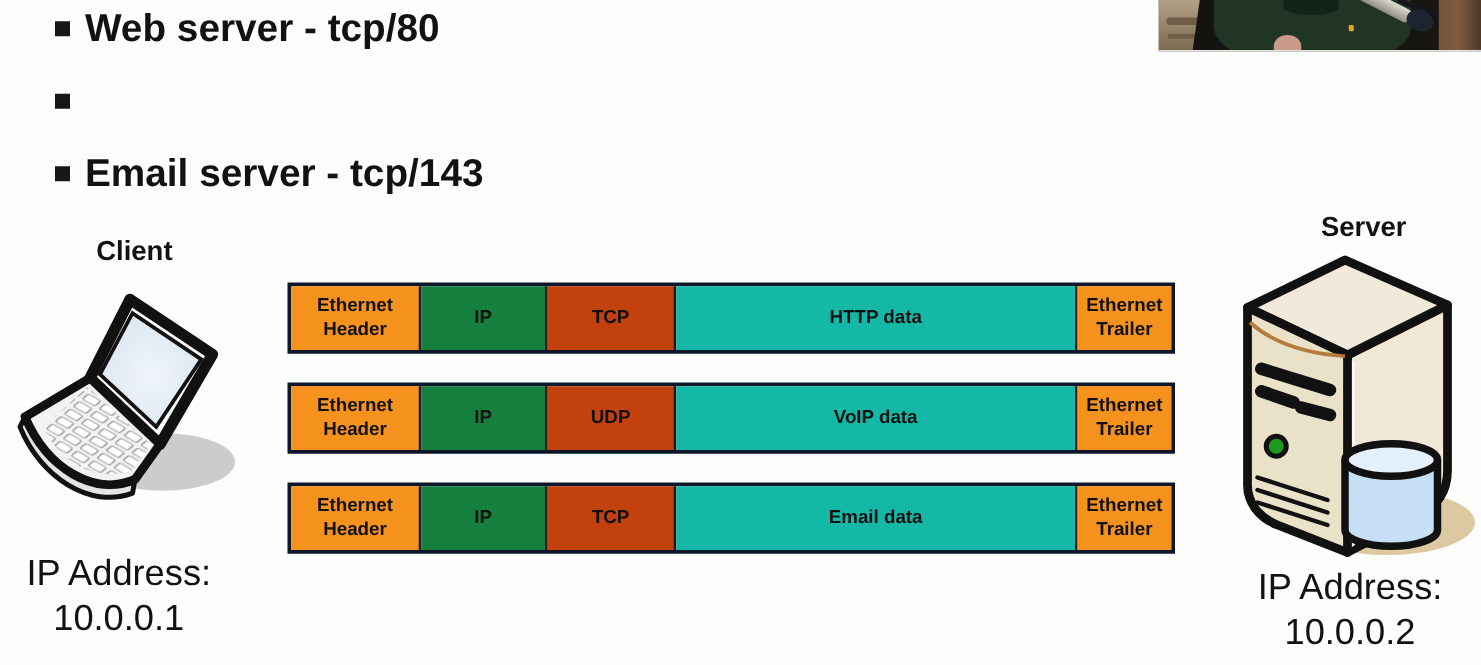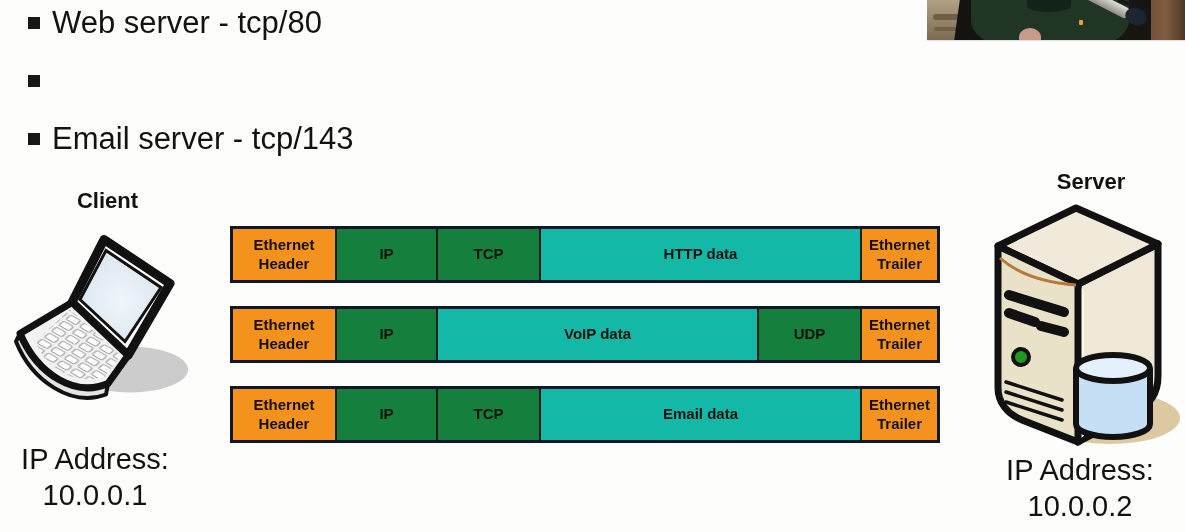--- a/index.html
+++ b/index.html
@@ -1,21 +1,21 @@
 <!DOCTYPE html>
 <html><head>
 <meta charset="utf-8">
 <style>
   html,body{margin:0;padding:0;background:#ffffff;}
   .stage{
     position:relative;width:1185px;height:532px;background:#fdfdfc;
     font-family:"Liberation Sans", sans-serif;color:#161616;overflow:hidden;
   }
   
-  .bullets{position:absolute;left:28px;top:4px;}
+  .bullets{position:absolute;left:44px;top:4px;font-weight:bold;}
   .bullet-line{display:flex;align-items:flex-start;height:58px;}
   .bullet-square{width:12px;height:12px;background:#171717;margin:13px 12px 0 0;flex:0 0 auto;}
   .bullet-text{font-size:31px;line-height:38px;color:#121212;}
   
   .node-title{position:absolute;font-weight:bold;font-size:22px;color:#121212;text-align:center;}
   .client-title{left:40px;top:188px;width:135px;}
   .server-title{left:1016px;top:169px;width:150px;}
   .ip-block{position:absolute;text-align:center;font-size:29px;line-height:36px;color:#121212;}
   .client-ip{left:0px;top:441px;width:190px;}
   .server-ip{left:985px;top:452px;width:190px;}
@@ -26,21 +26,21 @@
   }
   .row-1{top:226px}.row-2{top:306px}.row-3{top:386px}
   .seg{
     display:flex;align-items:center;justify-content:center;text-align:center;
     font-weight:bold;font-size:15px;line-height:1.25;color:#111;
     border-right:2.5px solid #1c1c1c;box-sizing:border-box;padding:0 3px;
   }
   .seg:last-child{border-right:none;}
   .seg-eth{width:104px;background:#F5921E;flex:0 0 auto;}
   .seg-ip{width:101px;background:#15803d;flex:0 0 auto;}
-  .seg-tcp{width:103px;background:#15803d;flex:0 0 auto;}
+  .seg-tcp{width:103px;background:#c2410c;flex:0 0 auto;}
   .seg-data{flex:1 1 auto;background:#14b8a6;}
   .seg-trail{width:75px;background:#F5921E;flex:0 0 auto;}
   
   .laptop{position:absolute;left:12px;top:228px;width:190px;height:188px;}
   .server-svg{position:absolute;left:972px;top:196px;width:210px;height:256px;}
   
   .webcam{position:absolute;left:927px;top:0;width:258px;height:40px;overflow:hidden;background:#17150f;border-bottom:1px solid #e3e3e3;}
   .webcam *{position:absolute;}
   .wc-stone{left:0;top:0;width:42px;height:40px;background:linear-gradient(180deg,#b0a187 0%,#948366 55%,#7c6c52 100%);}
   .wc-stone:after{content:"";position:absolute;left:6px;top:14px;width:30px;height:6px;background:#6f5f48;border-radius:3px;box-shadow:0 12px 0 -1px #6f5f48;}
@@ -102,22 +102,22 @@
     <div class="seg seg-eth">Ethernet Header</div>
     <div class="seg seg-ip">IP</div>
     <div class="seg seg-tcp">TCP</div>
     <div class="seg seg-data">HTTP data</div>
     <div class="seg seg-trail">Ethernet Trailer</div>
   </div>
 
   <div class="packet-row row-2">
     <div class="seg seg-eth">Ethernet Header</div>
     <div class="seg seg-ip">IP</div>
+    <div class="seg seg-tcp">UDP</div>
     <div class="seg seg-data">VoIP data</div>
-    <div class="seg seg-tcp">UDP</div>
     <div class="seg seg-trail">Ethernet Trailer</div>
   </div>
 
   <div class="packet-row row-3">
     <div class="seg seg-eth">Ethernet Header</div>
     <div class="seg seg-ip">IP</div>
     <div class="seg seg-tcp">TCP</div>
     <div class="seg seg-data">Email data</div>
     <div class="seg seg-trail">Ethernet Trailer</div>
   </div>

